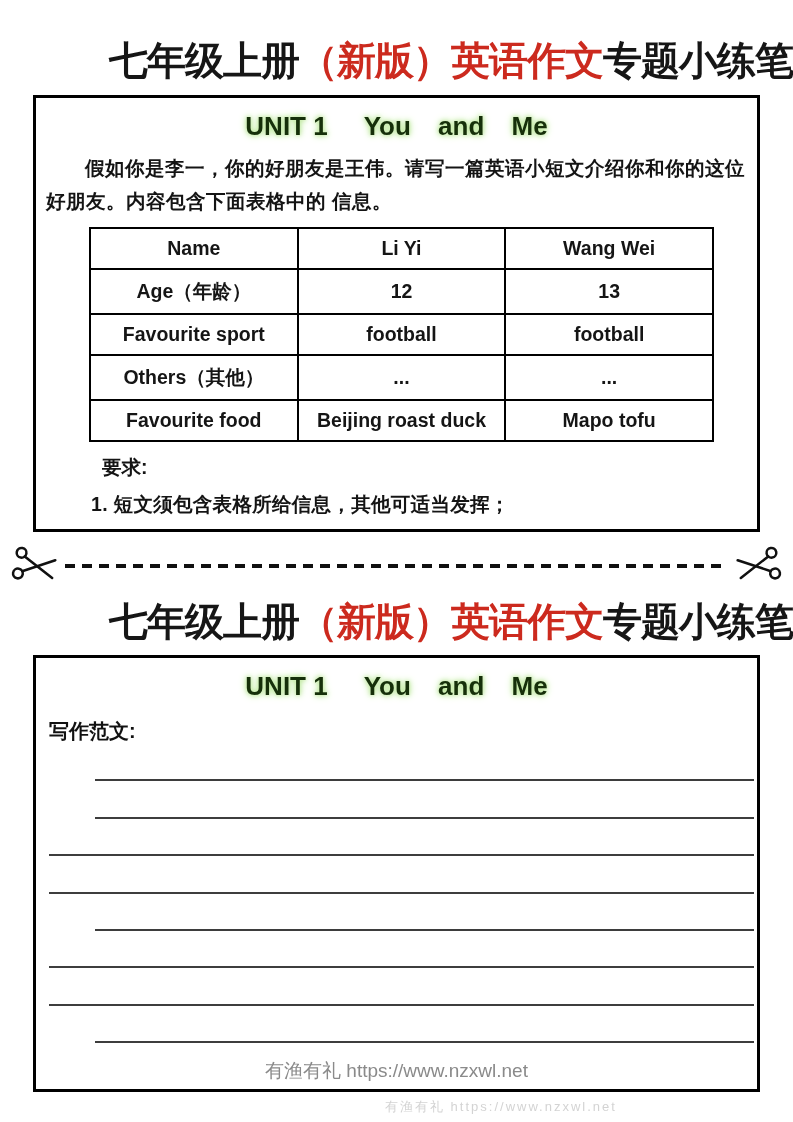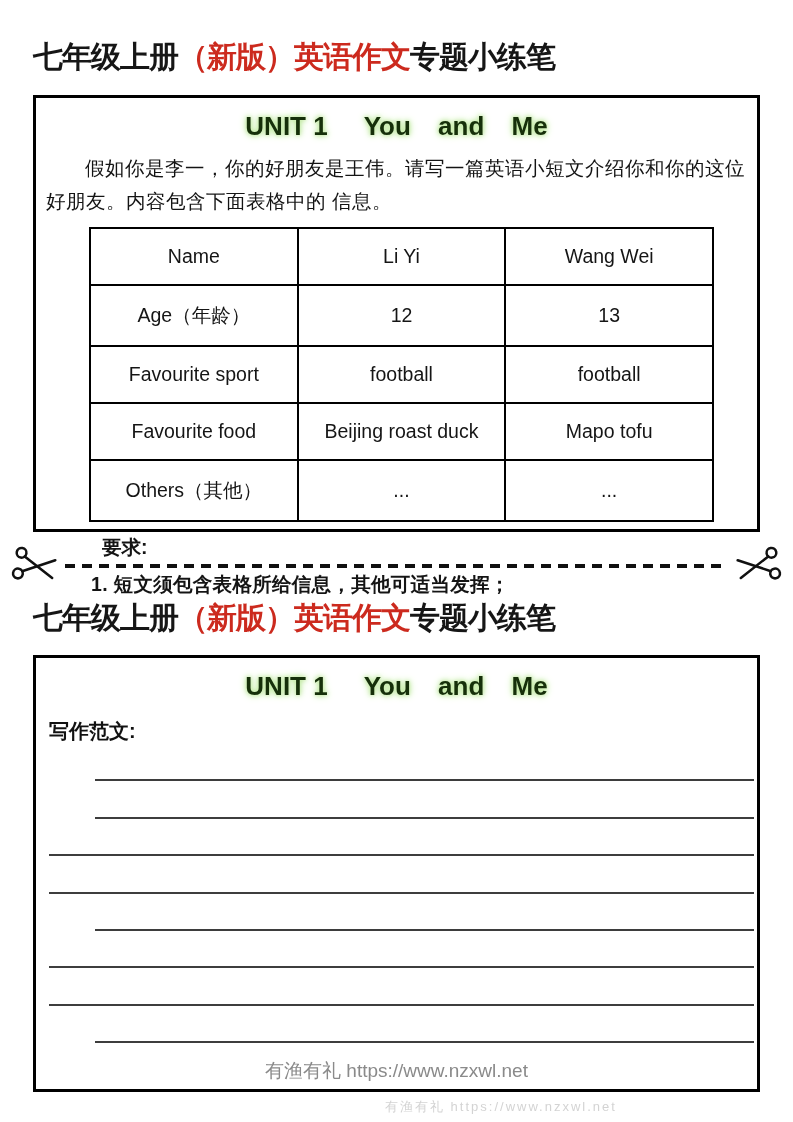--- a/index.html
+++ b/index.html
@@ -7,24 +7,23 @@
   body {
     width:793px; height:1122px;
     font-family:"Liberation Sans","DejaVu Sans",sans-serif;
     color:#151515;
   }
   .page { position:relative; width:793px; height:1122px; overflow:hidden; background:#fff; }
 
   
   .main-title {
     position:absolute; left:0; width:100%;
-    text-align:left; font-size:30px; font-weight:900;
+    text-align:right; font-size:39px; font-weight:900;
     color:#161616; letter-spacing:-1px; line-height:1.1;
     white-space:nowrap;
-    padding-left:33px;
   }
   #title1 { top:40px; }
   #title2 { top:601px; }
   .red-seg { color:#cc2a1e; }
 
   
   .unit-box {
     position:absolute; left:33px; width:727px; height:437px;
     border:3px solid #000; background:#fff;
   }
@@ -36,34 +35,34 @@
     margin-top:13px; text-align:center;
     font-size:26px; font-weight:700; color:#16300a;
     text-shadow:0 0 2px #dcf4c8, 0 0 5px #a8e07c, 0 0 9px #c6edaa;
   }
   .unit-heading .unit-label { margin-right:36px;margin-top:44px; }
   .unit-heading .unit-words { word-spacing:20px; }
 
   
   .prompt {
     margin:10px 12px 0 10px;
-    font-size:19.5px; font-weight:400; line-height:1.68;
+    font-size:19.5px; font-weight:700; line-height:1.68;
     text-indent:2em; letter-spacing:0.5px; color:#141414;
     text-align:justify;
   }
 
   
   .info-table {
     border-collapse:collapse; table-layout:fixed;
     margin:9px 0 0 53px; width:625px;
   }
   .info-table td {
     border:2.5px solid #000; height:34px;
     text-align:center; vertical-align:middle;
-    font-size:19.5px; font-weight:400; padding:16px 4px;margin-left:11px;
+    font-size:19.5px; font-weight:700; padding:8px 4px;margin-left:11px;
   }
 
   
   .requirements { margin:7px 0 0 55px; font-size:19.5px; font-weight:600; color:#141414; }
   .req-label { line-height:36px;margin-left:11px; }
   .req-item  { line-height:38px; letter-spacing:0.3px; }
 
   
   .cut-line {
     position:absolute; top:541px; left:12px; width:769px; height:50px;
@@ -122,28 +121,28 @@
           <td>Age（年龄）</td>
           <td>12</td>
           <td>13</td>
         </tr>
         <tr>
           <td>Favourite sport</td>
           <td>football</td>
           <td>football</td>
         </tr>
         <tr>
+          <td>Others（其他）</td>
+          <td>...</td>
+          <td>...</td>
+        </tr>
+        <tr>
           <td>Favourite food</td>
           <td>Beijing roast duck</td>
           <td>Mapo tofu</td>
-        </tr>
-        <tr>
-          <td>Others（其他）</td>
-          <td>...</td>
-          <td>...</td>
         </tr>
       </tbody>
     </table>
 
     <div class="requirements">
       <div class="req-label">要求:</div>
       <div class="req-item">1. 短文须包含表格所给信息，其他可适当发挥；</div>
     </div>
   </div>
 

